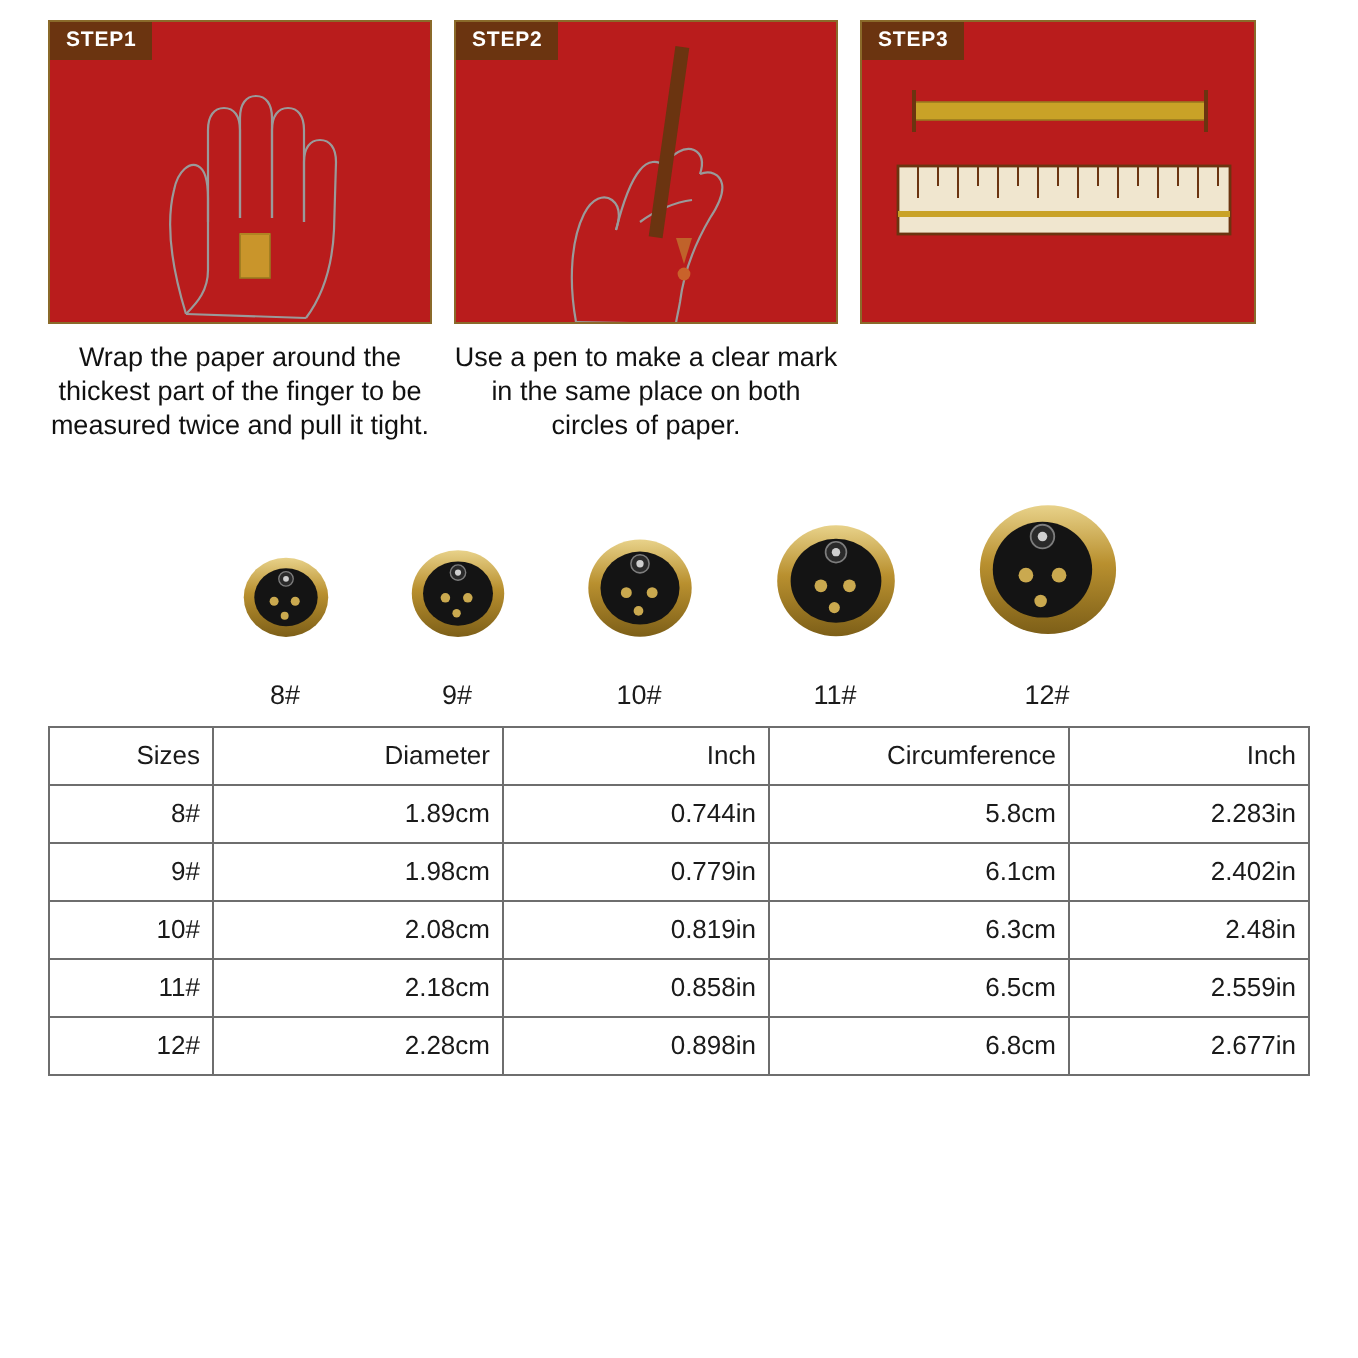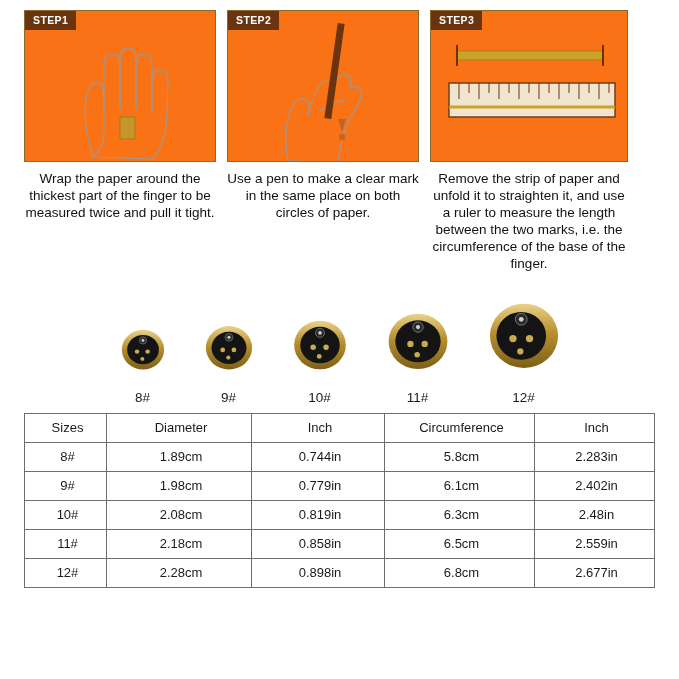--- a/index.html
+++ b/index.html
@@ -40,21 +40,21 @@
   }
   .step {
     width: 192px;
     display: flex;
     flex-direction: column;
   }
   .step.wide { width: 198px; }
   .step-figure {
     position: relative;
     border: 1px solid #8a6a2a;
-    background: #f97316;
+    background: #b91c1c;
     height: 152px;
     box-sizing: border-box;
     overflow: hidden;
   }
   .step-badge {
     position: absolute;
     top: 0;
     left: 0;
     background: #6b3410;
     color: #fff;
@@ -89,21 +89,21 @@
   
   .size-table {
     margin-top: 8px;
     border-collapse: collapse;
     width: 100%;
     font-size: 13px;
   }
   .size-table td, .size-table th {
     border: 1px solid #6e6e6e;
     padding: 4px 6px 5px 10px;
-    text-align: center;
+    text-align: right;
     font-weight: normal;
     height: 19px;
   }
   .size-table th { font-weight: normal; }
   .size-table col.c0 { width: 82px; }
   .size-table col.c1 { width: 145px; }
   .size-table col.c2 { width: 133px; }
   .size-table col.c3 { width: 150px; }
 </style>
 </head>
@@ -180,21 +180,20 @@
             <line x1="128" y1="72" x2="128" y2="88"></line>
               <line x1="138" y1="72" x2="138" y2="82"></line>
             <line x1="148" y1="72" x2="148" y2="88"></line>
               <line x1="158" y1="72" x2="158" y2="82"></line>
             <line x1="168" y1="72" x2="168" y2="88"></line>
               <line x1="178" y1="72" x2="178" y2="82"></line>
           </g>
           <line x1="18" y1="96" x2="184" y2="96" stroke="#c9a227" stroke-width="3"></line>
         </svg>
       </div>
-      <div class="step-caption">Remove the strip of paper and unfold it to straighten it, and use a ruler to measure the length between the two marks, i.e. the circumference of the base of the finger.</div>
     </div>
   </div>
 
   <div class="rings">
 
     <div class="ring-cell">
       <svg width="66" height="66" viewBox="0 0 100 100">
         <defs>
           <linearGradient id="g1" x1="0" y1="0" x2="0" y2="1">
             <stop offset="0%" stop-color="#e8d28a"></stop>

